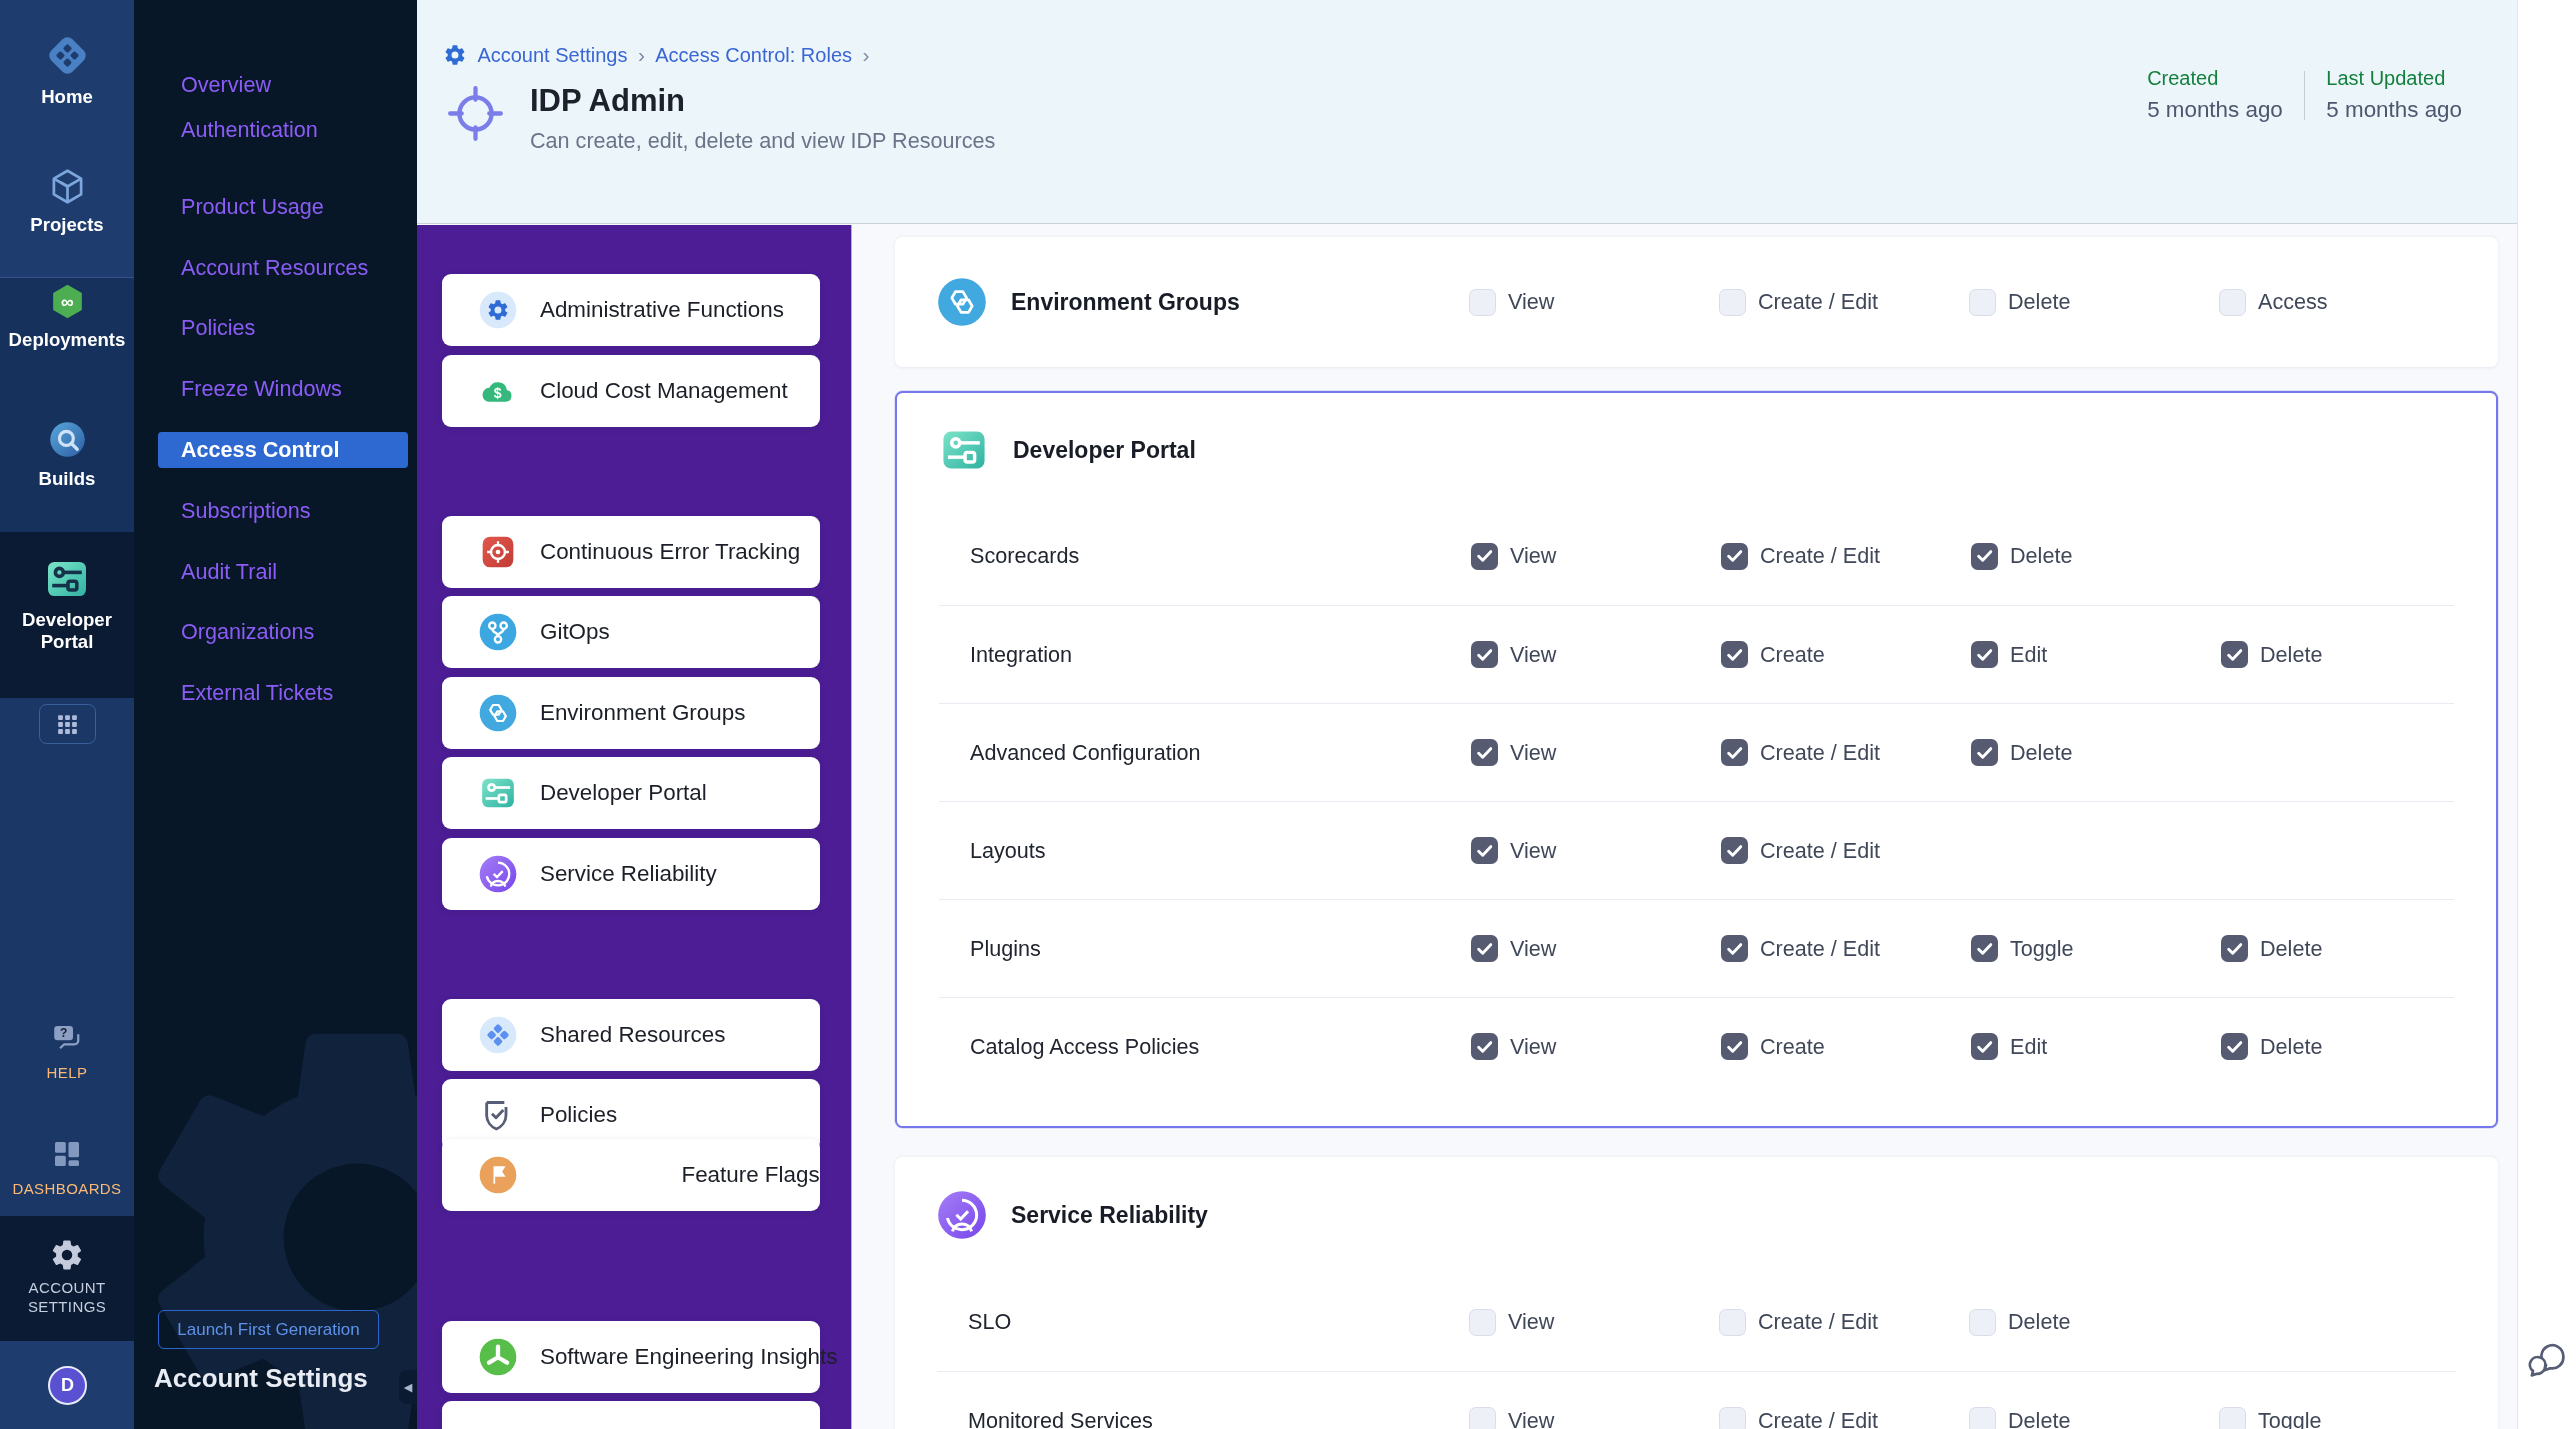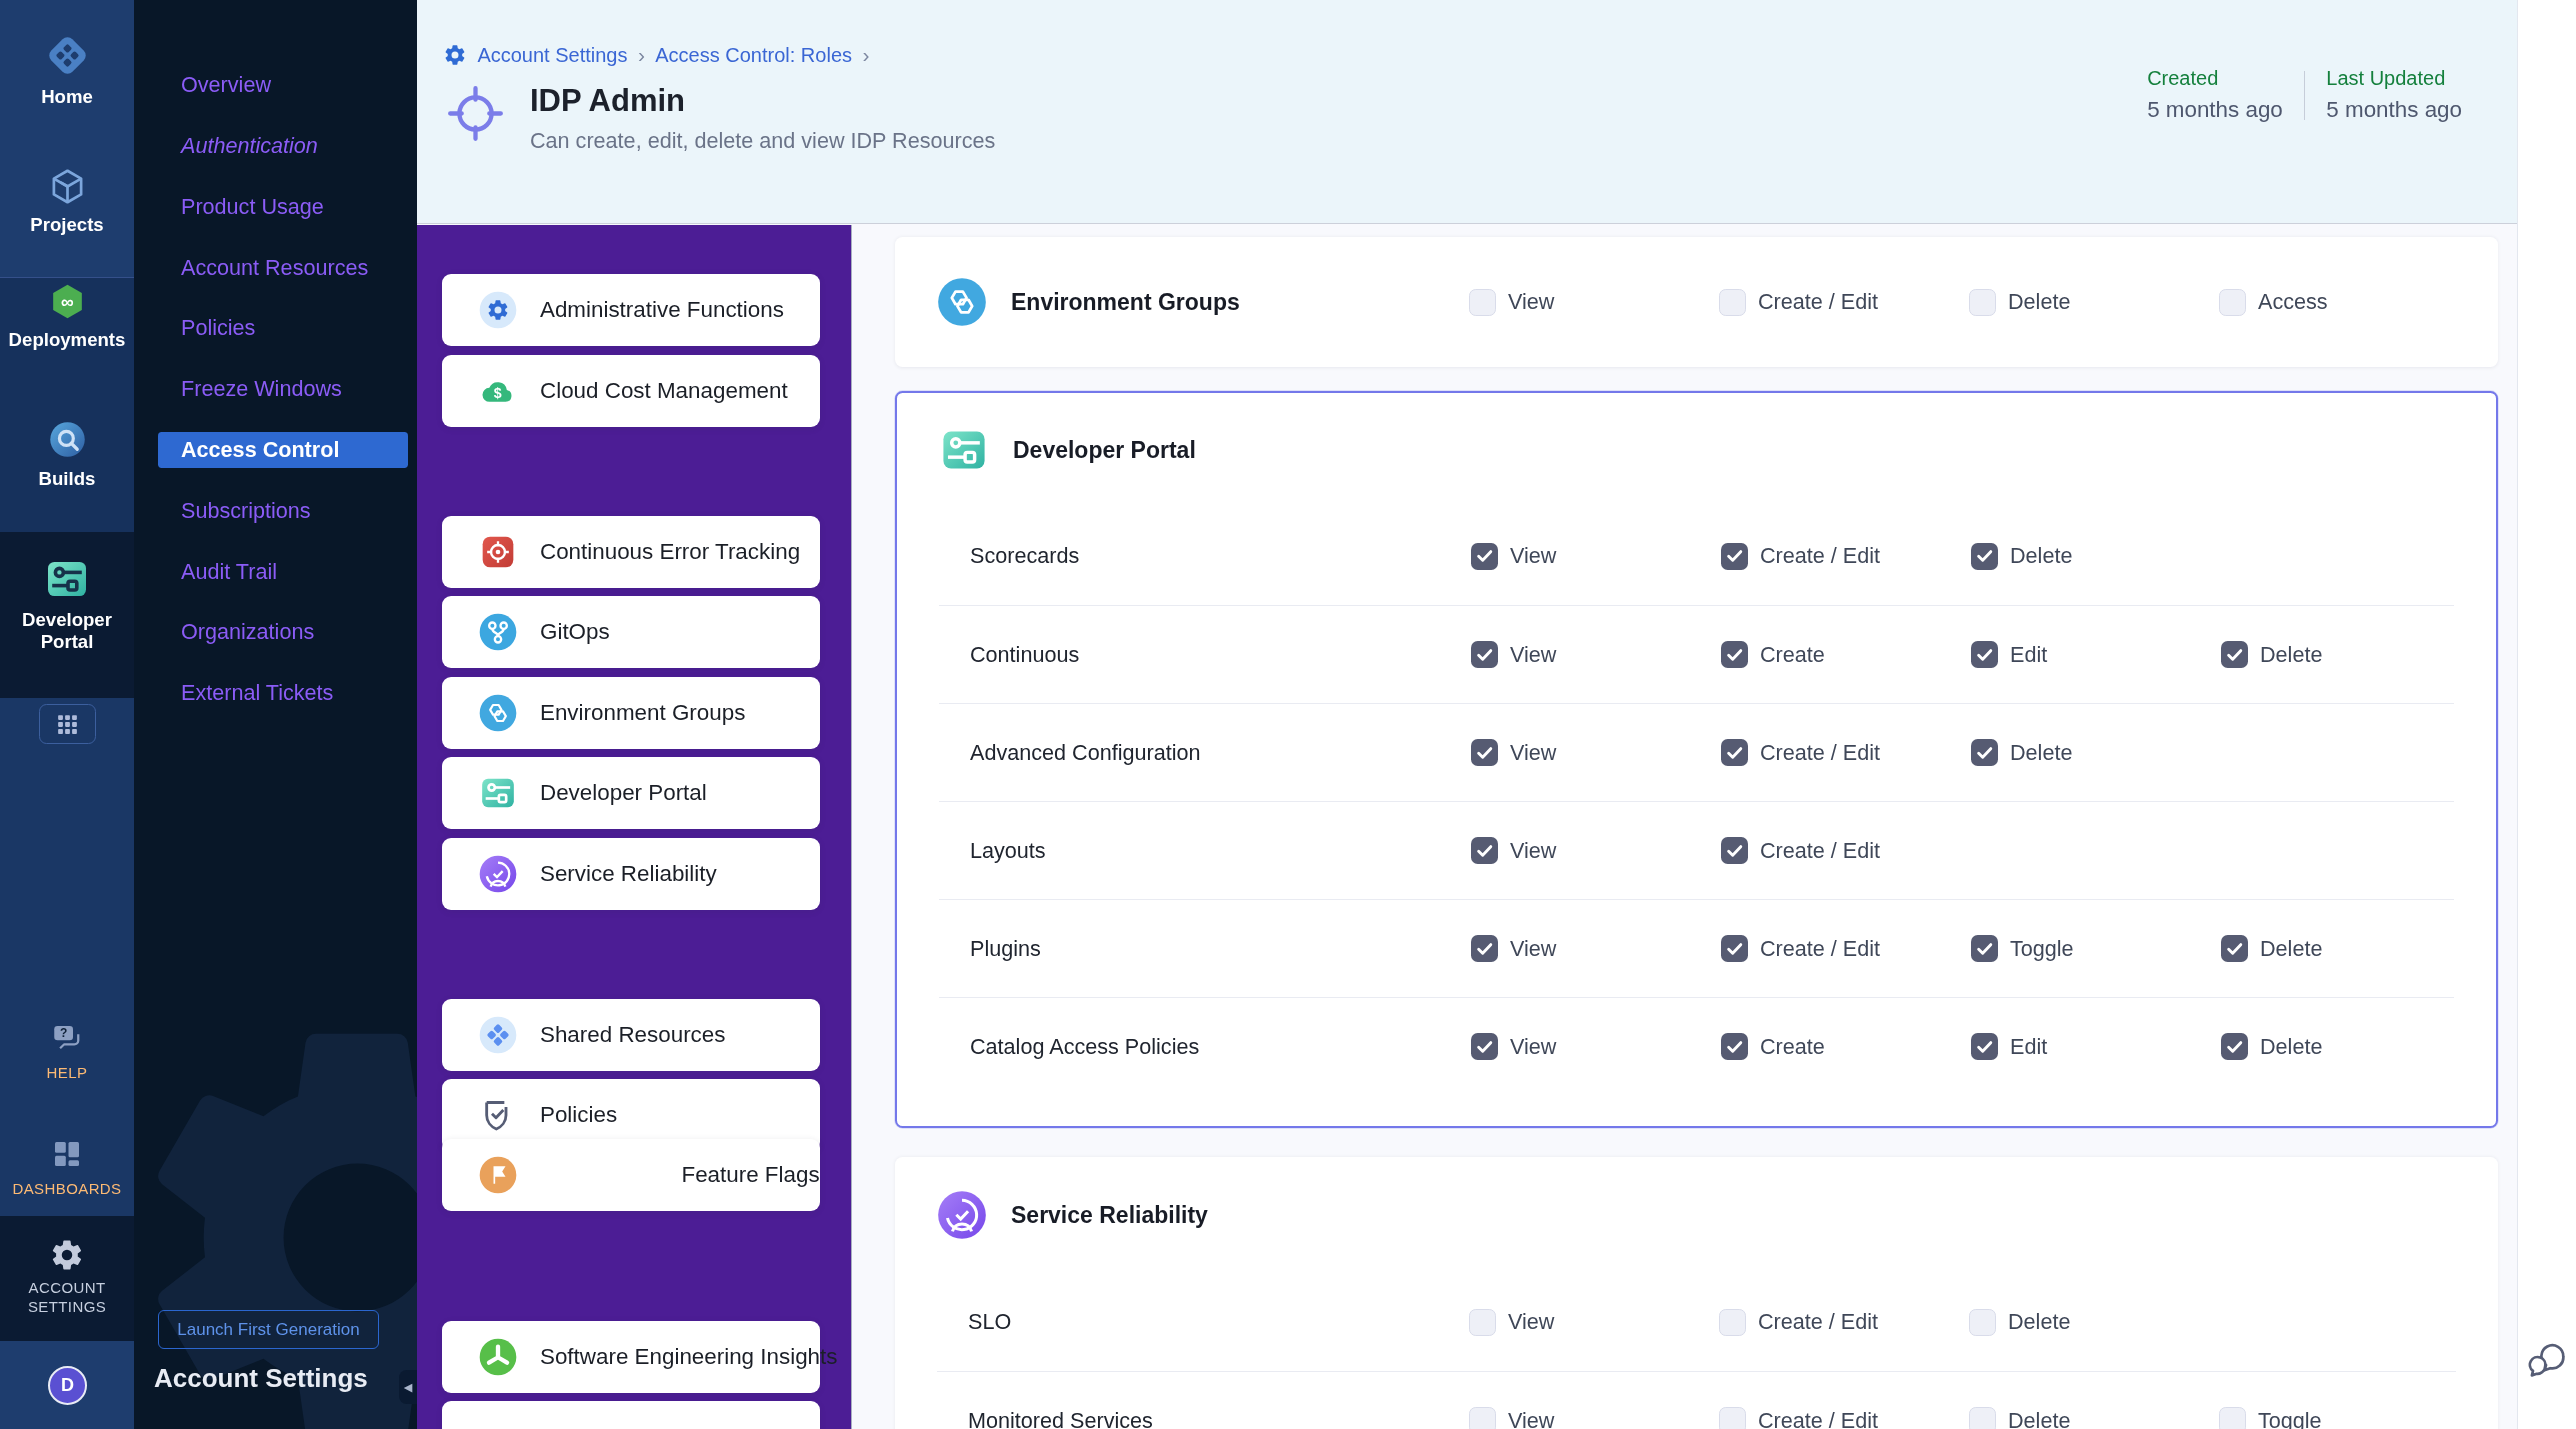--- a/index.html
+++ b/index.html
@@ -229,21 +229,21 @@
 
     <div id="avatar">D</div>
   </nav>
 
   <nav id="settings-sidebar">
     <span id="gear-watermark"><svg viewBox="0 0 24 24">
           <path d="M19.14 12.94c.04-.31.06-.62.06-.94s-.02-.63-.06-.94l2.03-1.58a.5.5 0 0 0 .12-.64l-1.92-3.32a.5.5 0 0 0-.61-.22l-2.39.96c-.5-.38-1.04-.7-1.63-.94l-.36-2.54a.5.5 0 0 0-.5-.42h-3.84a.5.5 0 0 0-.5.42l-.36 2.54c-.59.24-1.13.56-1.63.94l-2.39-.96a.5.5 0 0 0-.61.22L2.63 8.84a.5.5 0 0 0 .12.64l2.03 1.58c-.04.31-.06.62-.06.94s.02.63.06.94l-2.03 1.58a.5.5 0 0 0-.12.64l1.92 3.32c.13.23.4.32.61.22l2.39-.96c.5.38 1.04.7 1.63.94l.36 2.54c.04.24.25.42.5.42h3.84c.25 0 .46-.18.5-.42l.36-2.54c.59-.24 1.13-.56 1.63-.94l2.39.96c.22.09.48 0 .61-.22l1.92-3.32a.5.5 0 0 0-.12-.64zM12 15.5a3.5 3.5 0 1 1 0-7 3.5 3.5 0 0 1 0 7z" fill="#11233c"></path>
         </svg></span>
     <div id="settings-nav">
         <div class="nav-item" style="top: 67px;">Overview</div>
-        <div class="nav-item" style="top: 128px; font-style: italic;">Authentication</div>
+        <div class="nav-item" style="top: 112px;">Authentication</div>
         <div class="nav-item" style="top: 189px;">Product Usage</div>
         <div class="nav-item" style="top: 250px;">Account Resources</div>
         <div class="nav-item" style="top: 310px;">Policies</div>
         <div class="nav-item" style="top: 371px;">Freeze Windows</div>
         <div class="nav-item selected" style="top: 432px;">Access Control</div>
         <div class="nav-item" style="top: 493px;">Subscriptions</div>
         <div class="nav-item" style="top: 554px;">Audit Trail</div>
         <div class="nav-item" style="top: 614px;">Organizations</div>
         <div class="nav-item" style="top: 675px;">External Tickets</div>
       </div>
@@ -492,21 +492,21 @@
                       <span class="cb checked">
                         <svg viewBox="0 0 24 24" fill="none" stroke="#fff" stroke-width="3.6" stroke-linecap="round" stroke-linejoin="round">
                           <path d="M4.5 12.6l5 5L19.5 7"></path>
                         </svg>
                       </span>
                       <span class="cb-label">Delete</span>
                     </span>
                   </div>
                 </div>
                 <div class="perm-row">
-                  <span class="row-label">Continuous</span>
+                  <span class="row-label">Integration</span>
                   <div class="perm-group">
                     <span class="perm-cell">
                       <span class="cb checked">
                         <svg viewBox="0 0 24 24" fill="none" stroke="#fff" stroke-width="3.6" stroke-linecap="round" stroke-linejoin="round">
                           <path d="M4.5 12.6l5 5L19.5 7"></path>
                         </svg>
                       </span>
                       <span class="cb-label">View</span>
                     </span>
                     <span class="perm-cell">

